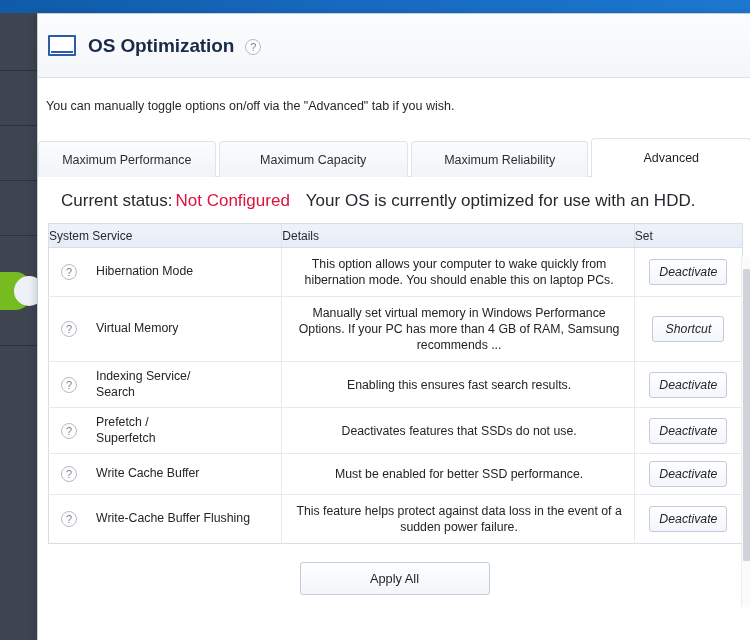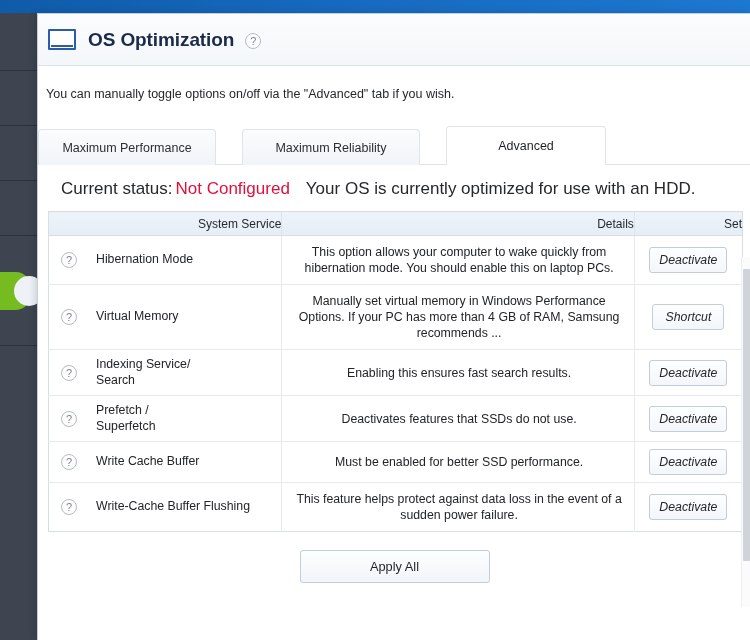--- a/index.html
+++ b/index.html
@@ -65,21 +65,21 @@
     background: #ffffff;
     border-top: 1px solid #c9ced6;
     border-left: 1px solid #c9ced6;
     box-shadow: -2px 0 7px rgba(0,0,0,0.14);
     overflow: hidden;
   }
 
   
   #dialog-header {
     position: relative;
-    height: 52px;
+    height: 64px;
     background: linear-gradient(180deg, #fbfcfd 0%, #f4f7fa 100%);
     border-bottom: 1px solid #dde3e9;
     display: flex;
     align-items: center;
     padding-left: 10px;
     box-sizing: border-box;
   }
   #monitor-icon {
     width: 28px; height: 21px;
     box-sizing: border-box;
@@ -131,21 +131,20 @@
     margin-top: 23px;
     height: 39px;
     padding-left: 0px;
   }
   #tabs {
     display: flex;
     align-items: flex-end;
     height: 39px;
     position: relative;
     z-index: 2;
-    gap: 23px;
   }
   .tab {
     height: 36px;
     display: flex;
     align-items: center;
     justify-content: center;
     font-size: 12.5px;
     color: #2b2f34;
     background: linear-gradient(180deg, #fbfcfd 0%, #f1f4f8 100%);
     border: 1px solid #dfe4ea;
@@ -197,21 +196,21 @@
     background: #ffffff;
   }
   #service-table thead th {
     background: linear-gradient(180deg, #eef3f9 0%, #e6edf6 100%);
     border-bottom: 1px solid #d8dee6;
     border-right: 1px solid #dde3ea;
     font-size: 12px;
     font-weight: normal;
     color: #262a2f;
     height: 23px;
-    text-align: right;
+    text-align: left;
     padding: 0;
   }
   #service-table thead th:last-child { border-right: none; }
   .col-service { width: 233px; }
   .col-details { width: 352px; }
   .col-set     { width: 108px; }
 
   #service-table tbody td {
     border-bottom: 1px solid #e6eaef;
     border-right: 1px solid #e6eaef;
@@ -316,20 +315,23 @@
   </div>
 
   <div id="dialog-desc">
     <div>You can manually toggle options on/off via the "Advanced" tab if you wish.</div>
   </div>
 
   <div id="tabs-wrap">
     <div id="tabs">
       <div class="tab" id="tab-0">
         <span>Maximum Performance</span>
+      </div>
+      <div class="tab" id="tab-1">
+        <span>Maximum Capacity</span>
       </div>
       <div class="tab" id="tab-2">
         <span>Maximum Reliability</span>
       </div>
       <div class="tab active" id="tab-3">
         <span>Advanced</span>
       </div>
     </div>
     <div id="tabs-underline"></div>
   </div>

